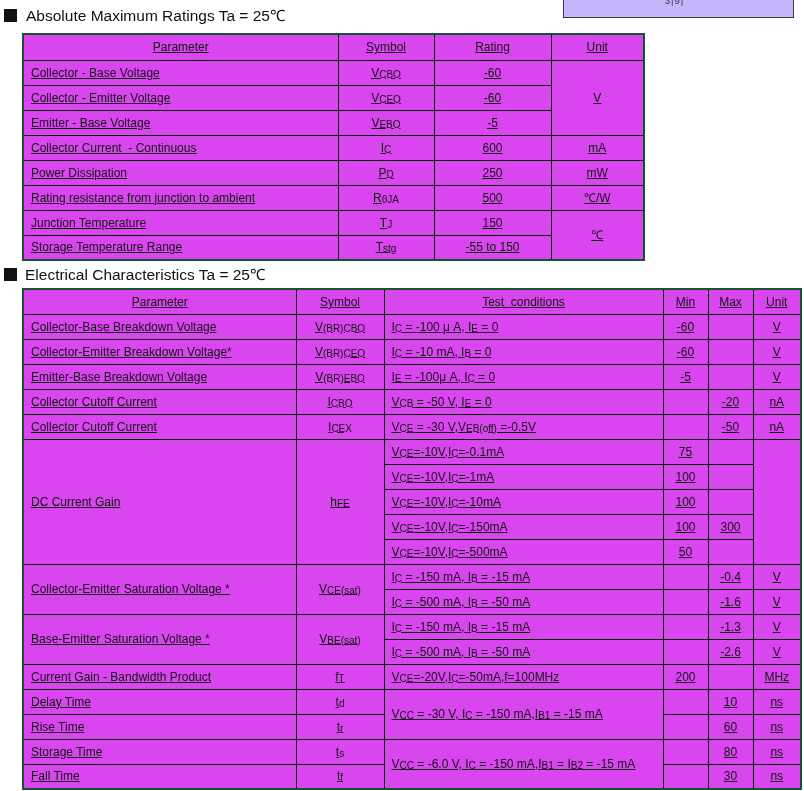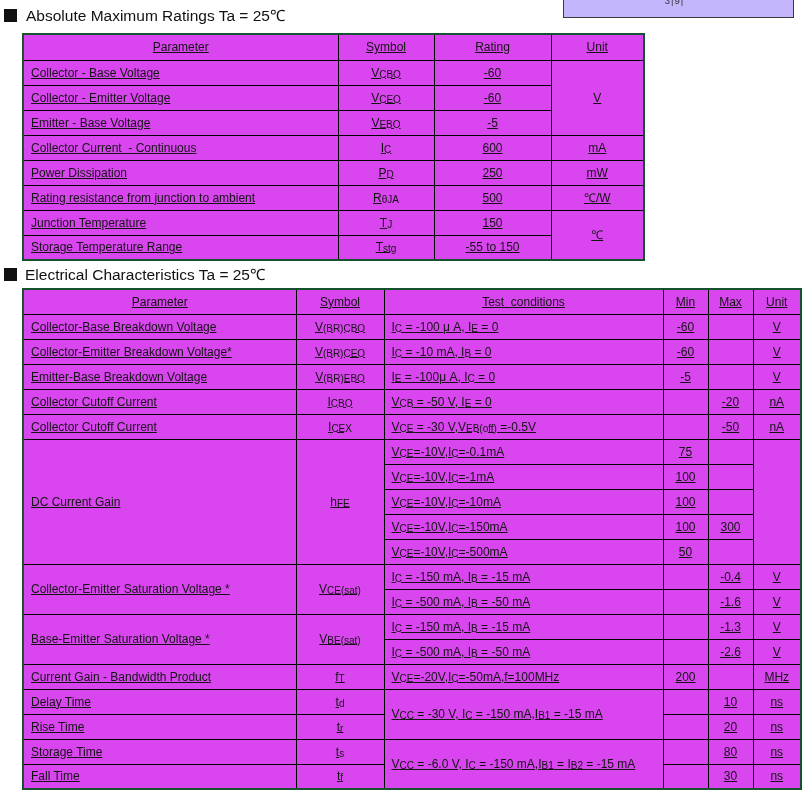--- a/index.html
+++ b/index.html
@@ -247,21 +247,21 @@
         <td>t<span class="sb">d</span></td>
         <td rowspan="2" class="al">V<span class="sb">CC</span> = -30 V, I<span class="sb">C</span> = -150 mA,I<span class="sb">B1</span> = -15 mA</td>
         <td></td>
         <td>10</td>
         <td>ns</td>
       </tr>
       <tr>
         <td class="al">Rise Time</td>
         <td>t<span class="sb">r</span></td>
         <td></td>
-        <td>20</td>
+        <td>60</td>
         <td>ns</td>
       </tr>
       <tr>
         <td class="al">Storage Time</td>
         <td>t<span class="sb">s</span></td>
         <td rowspan="2" class="al">V<span class="sb">CC</span> = -6.0 V, I<span class="sb">C</span> = -150 mA,I<span class="sb">B1</span> = I<span class="sb">B2</span> = -15 mA</td>
         <td></td>
         <td>80</td>
         <td>ns</td>
       </tr>

